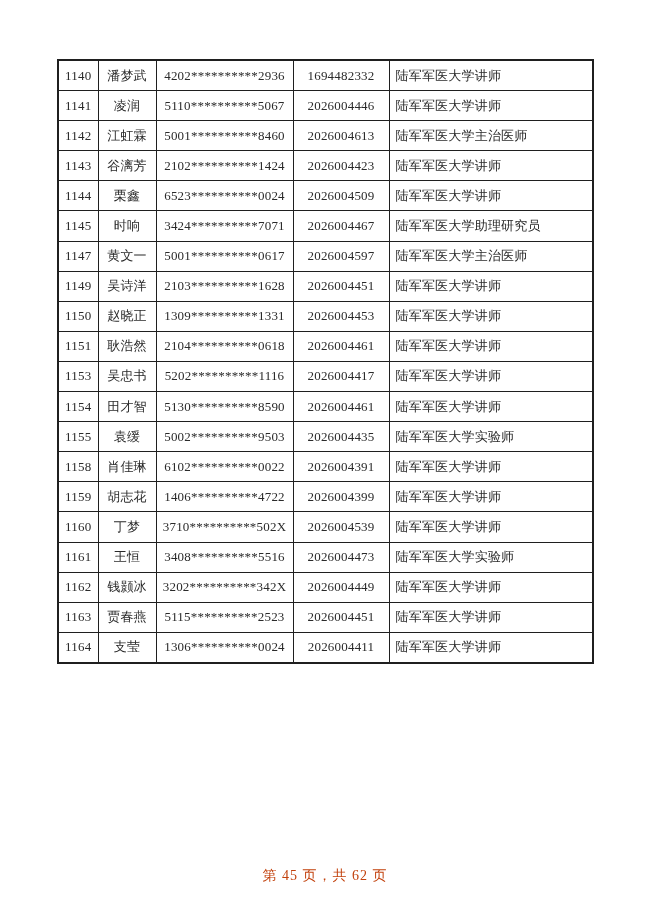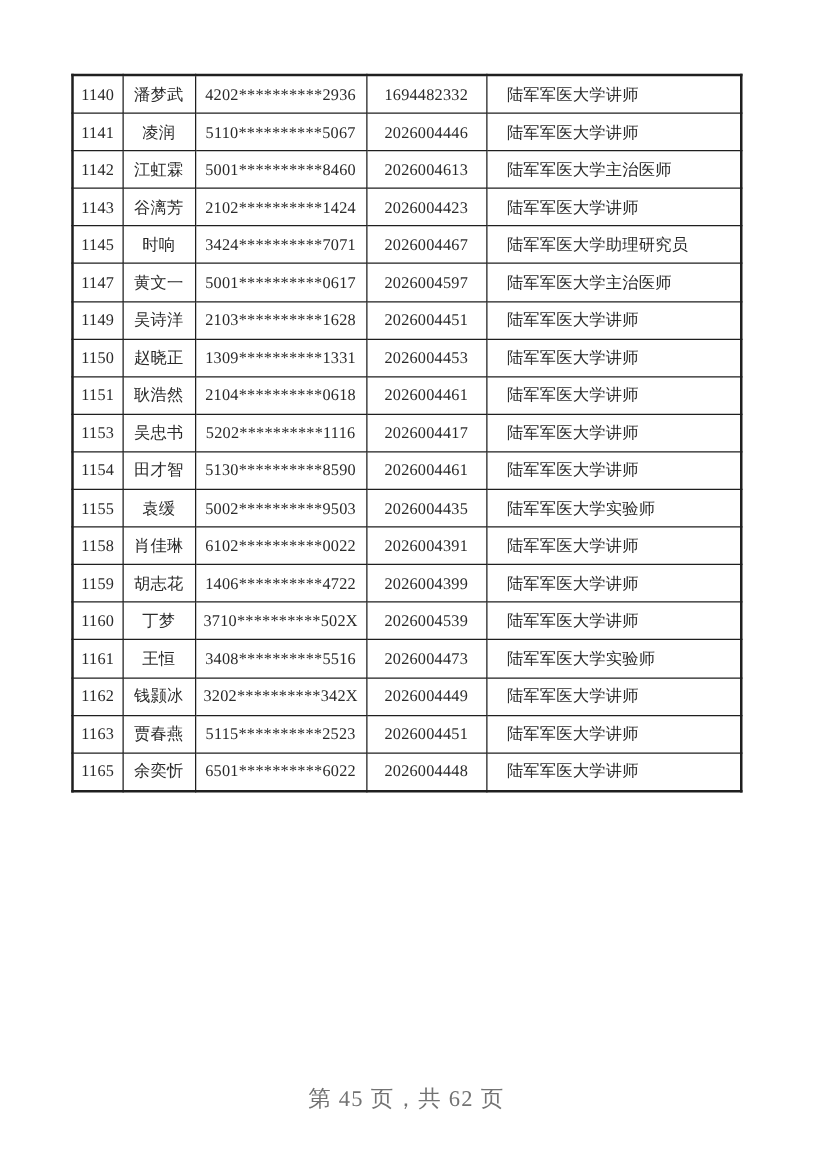--- a/index.html
+++ b/index.html
@@ -37,30 +37,30 @@
     text-align: center;
     vertical-align: middle;
     padding: 0 2px;
     white-space: nowrap;
     overflow: hidden;
     color: #2a2a2a;
     letter-spacing: 0.2px;
   }
   table.roster td.col-title {
     text-align: left;
-    padding-left: 16px;
+    padding-left: 6px;
   }
   .page-footer {
     position: absolute;
     left: 0;
     top: 867px;
     width: 650px;
     text-align: center;
-    font-size: 18px;
-    color: #737373;
+    font-size: 14px;
+    color: #c2410c;
     letter-spacing: 1px;
   }
 </style>
 </head>
 <body>
 
 <div class="page">
 
   <table class="roster">
     <colgroup>
@@ -93,20 +93,27 @@
           <td class="col-title">陆军军医大学主治医师</td>
         </tr>
         <tr>
           <td>1143</td>
           <td>谷漓芳</td>
           <td>2102**********1424</td>
           <td>2026004423</td>
           <td class="col-title">陆军军医大学讲师</td>
         </tr>
         <tr>
+          <td>1144</td>
+          <td>栗鑫</td>
+          <td>6523**********0024</td>
+          <td>2026004509</td>
+          <td class="col-title">陆军军医大学讲师</td>
+        </tr>
+        <tr>
           <td>1145</td>
           <td>时响</td>
           <td>3424**********7071</td>
           <td>2026004467</td>
           <td class="col-title">陆军军医大学助理研究员</td>
         </tr>
         <tr>
           <td>1147</td>
           <td>黄文一</td>
           <td>5001**********0617</td>
@@ -191,24 +198,24 @@
           <td class="col-title">陆军军医大学讲师</td>
         </tr>
         <tr>
           <td>1163</td>
           <td>贾春燕</td>
           <td>5115**********2523</td>
           <td>2026004451</td>
           <td class="col-title">陆军军医大学讲师</td>
         </tr>
         <tr>
-          <td>1165</td>
-          <td>余奕忻</td>
-          <td>6501**********6022</td>
-          <td>2026004448</td>
+          <td>1164</td>
+          <td>支莹</td>
+          <td>1306**********0024</td>
+          <td>2026004411</td>
           <td class="col-title">陆军军医大学讲师</td>
         </tr>
       </tbody>
   </table>
 
   <div class="page-footer">第 45 页，共 62 页</div>
 
 </div>
 
 </body></html>

